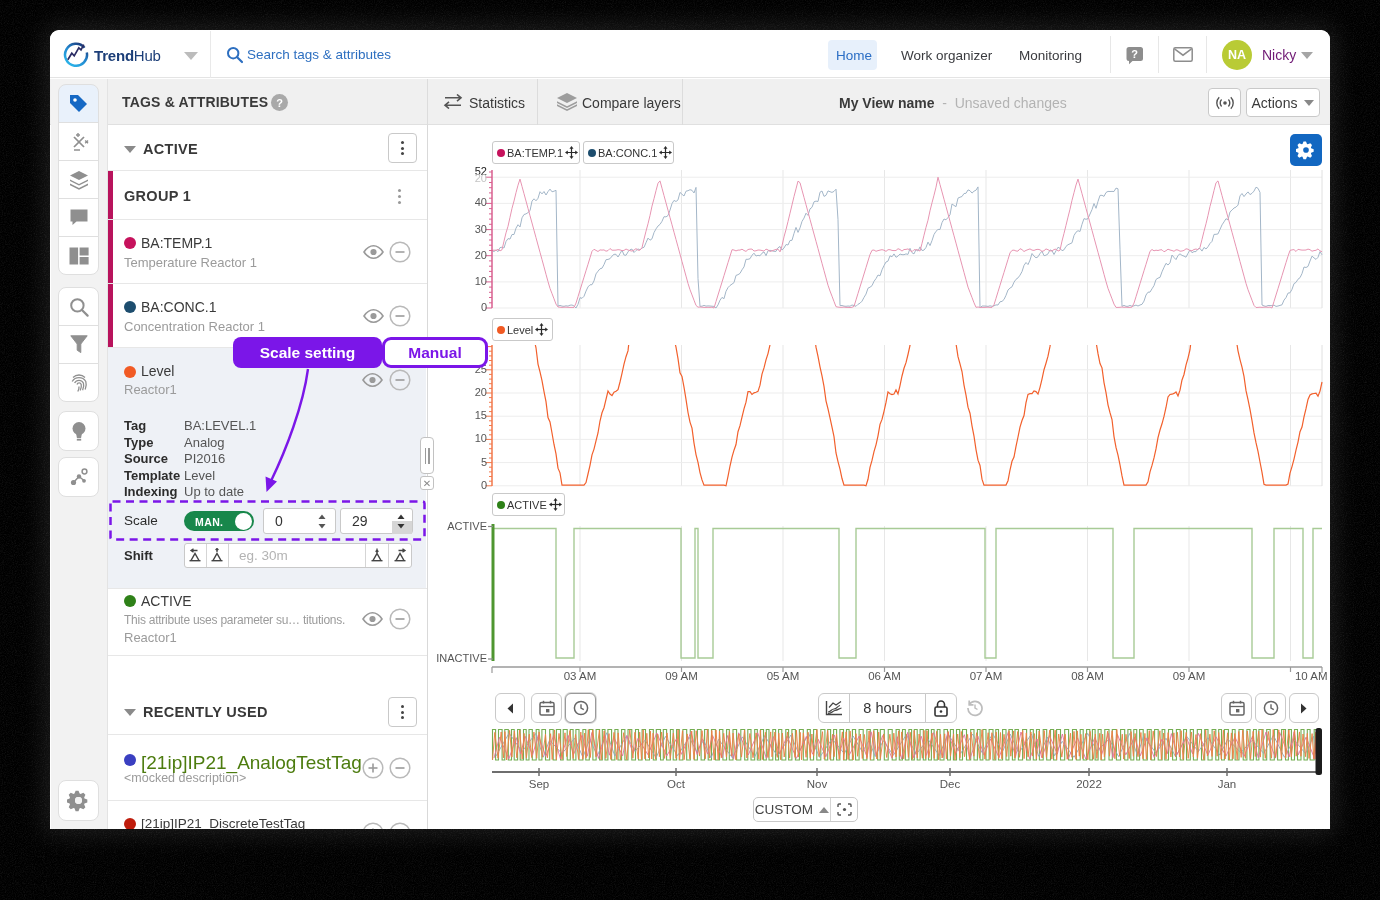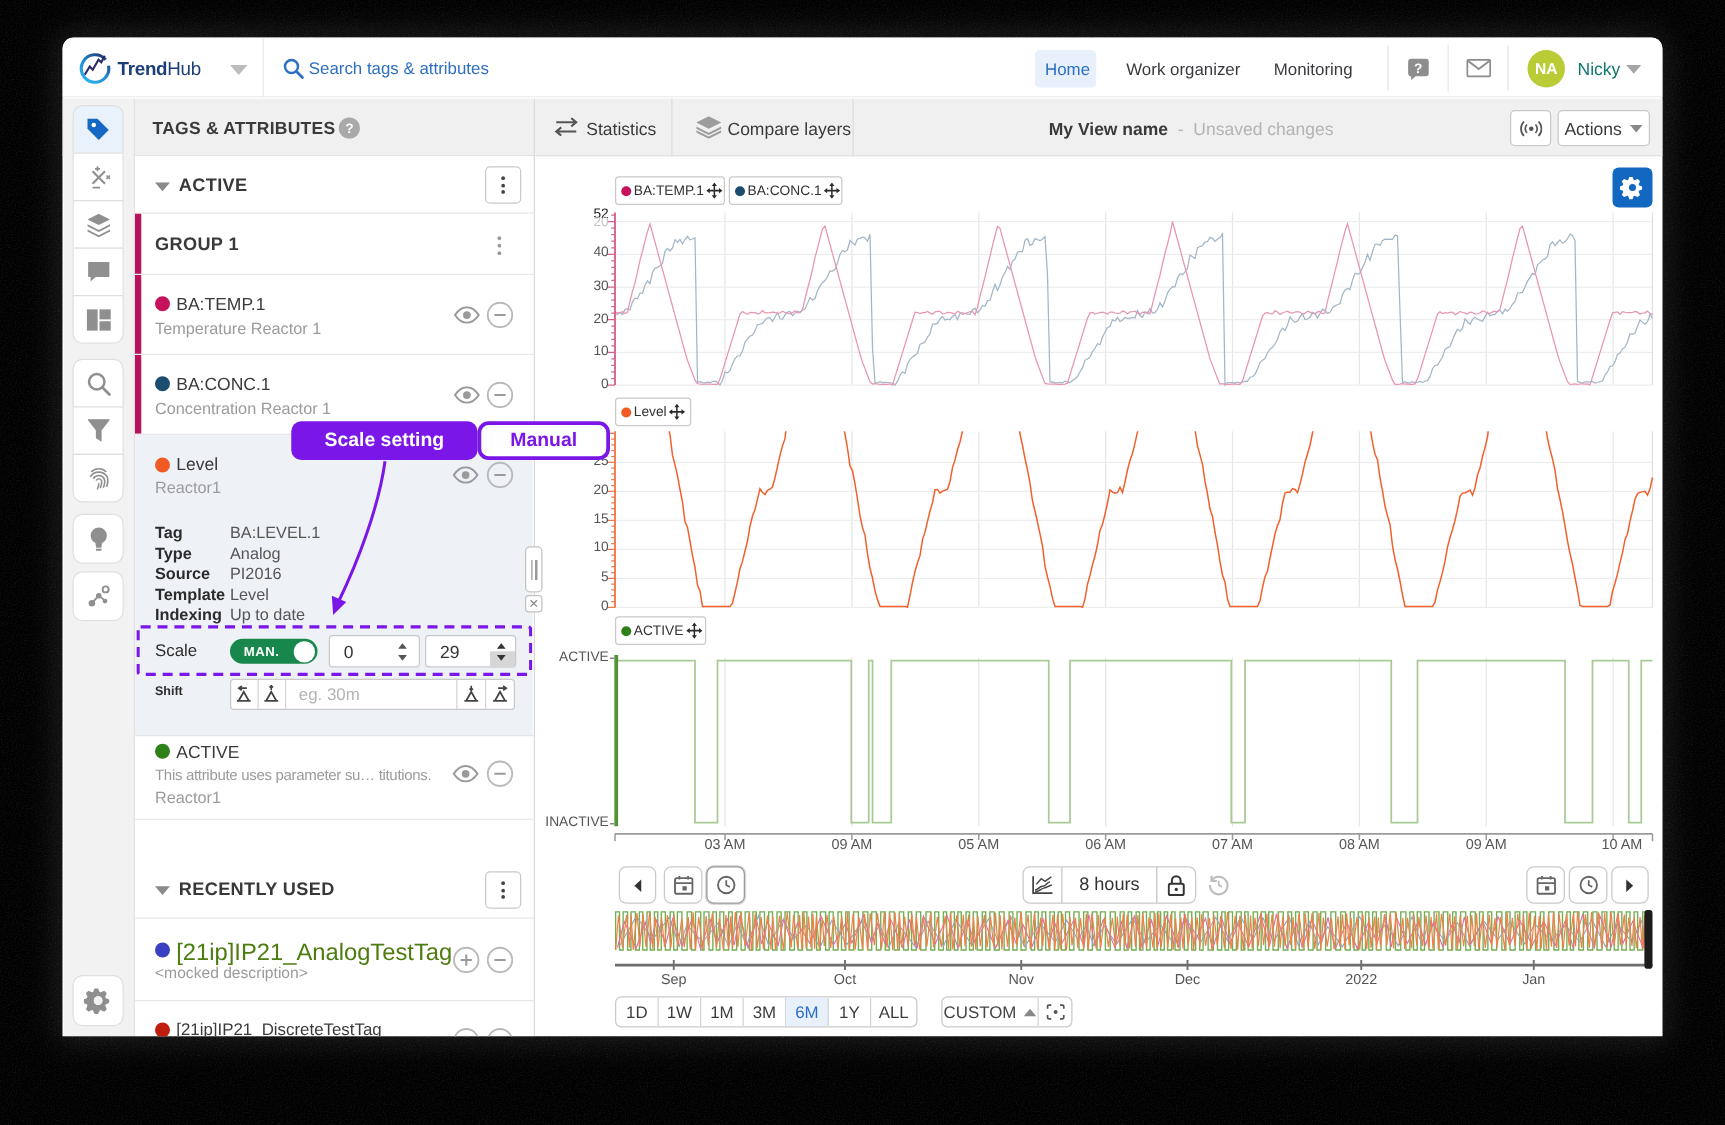--- a/index.html
+++ b/index.html
@@ -58,21 +58,21 @@
         <path d="M3.5 1 h12 a2.5 2.5 0 0 1 2.5 2.5 v9 a2.5 2.5 0 0 1 -2.5 2.5 h-8 l-3.5 3.2 v-3.2 a2.5 2.5 0 0 1 -2.5 -2.5 v-9 a2.5 2.5 0 0 1 2.5 -2.5z" fill="#8d8d8d"></path>
         <text x="9.5" y="12" font-size="11" font-weight="bold" fill="#fff" text-anchor="middle" font-family="Liberation Sans">?</text>
       </svg>
 <div class="vsep" style="left:1158px;top:36px;height:37px;background:#e7e7e7"></div>
 <svg class="a" style="left:1173px;top:47px" width="20" height="15" viewBox="0 0 20 15">
         <rect x="0.8" y="0.8" width="18.4" height="13.4" rx="1.5" fill="none" stroke="#8d8d8d" stroke-width="1.5"></rect>
         <polyline points="1.5,1.8 10,8.2 18.5,1.8" fill="none" stroke="#8d8d8d" stroke-width="1.5"></polyline>
       </svg>
 <div class="vsep" style="left:1206px;top:36px;height:37px;background:#e7e7e7"></div>
 <div class="a" style="left:1222px;top:40px;width:30px;height:30px;border-radius:50%;background:#b9cb35;color:#fff;font-size:12.5px;font-weight:bold;display:flex;align-items:center;justify-content:center">NA</div>
-<div class="tx" style="left:1262px;top:47px;font-size:14px;color:#0f766e">Nicky</div>
+<div class="tx" style="left:1262px;top:47px;font-size:14px;color:#701a75">Nicky</div>
 <div class="a" style="left:1301px;top:52px;width:0;height:0;border:6px solid transparent;border-top:7px solid #a5a5a5"></div>
 
 <div class="a" style="left:50px;top:79px;width:1280px;height:46px;background:#f0f0f0;border-bottom:1px solid #e0e0e0"></div>
 <div class="tx" style="left:122px;top:94px;font-size:14px;font-weight:bold;color:#3a3a3a;letter-spacing:0.2px">TAGS &amp; ATTRIBUTES</div>
 <div class="a" style="left:271px;top:94px;width:17px;height:17px;border-radius:50%;background:#a9a9a9;color:#fff;font-weight:bold;font-size:11px;display:flex;align-items:center;justify-content:center">?</div>
 <div class="vsep" style="left:427px;top:79px;height:46px"></div>
 <svg class="a" style="left:443px;top:94px" width="20" height="15" viewBox="0 0 20 15">
         <path d="M14 0.5 18 3.8 14 7.1 M18 3.8 H2" fill="none" stroke="#555" stroke-width="1.6"></path>
         <path d="M6 7.9 2 11.2 6 14.5 M2 11.2 H18" fill="none" stroke="#555" stroke-width="1.6"></path>
       </svg>
@@ -258,21 +258,21 @@
         <path d="M5 14.5 8.5 10 1.5 10Z" fill="#555"></path>
       </svg>
 <div class="a" style="left:340px;top:508px;width:73px;height:26px;background:#fff;border:1px solid #c9c9c9;border-radius:3px"></div>
 <div class="a" style="left:392px;top:521px;width:20px;height:12.5px;background:#d6d6d6"></div>
 <div class="tx" style="left:352px;top:513px;font-size:14px;color:#333">29</div>
 <svg class="a" style="left:396px;top:514px" width="10" height="15" viewBox="0 0 10 15">
         <path d="M5 0.5 8.5 5 1.5 5Z" fill="#333"></path>
         <path d="M5 14.5 8.5 10 1.5 10Z" fill="#333"></path>
       </svg>
 
-<div class="tx" style="left:124px;top:548px;font-size:10px;font-weight:bold;color:#2c2c2c">Shift</div>
+<div class="tx" style="left:124px;top:548px;font-size:13px;font-weight:bold;color:#2c2c2c">Shift</div>
 <div class="a" style="left:184px;top:543px;width:228px;height:25px;background:#fff;border:1px solid #c9c9c9;border-radius:3px;display:flex;align-items:stretch">
  <div style="width:22px;border-right:1px solid #d5d5d5;display:flex;align-items:center;justify-content:center">
           <svg width="15" height="15" viewBox="0 0 15 15">
             <path d="M3 12.5 7 5.5 11 12.5" fill="none" stroke="#444" stroke-width="1.5"></path>
             <line x1="1.5" y1="12.7" x2="12.5" y2="12.7" stroke="#444" stroke-width="1.4"></line>
             <path d="M9.5 2.5 H3.5 M5.5 0.8 3 2.5 5.5 4.2" fill="none" stroke="#444" stroke-width="1.3"></path>
           </svg>
         </div>
  <div style="width:22px;border-right:1px solid #d5d5d5;display:flex;align-items:center;justify-content:center">
           <svg width="15" height="15" viewBox="0 0 15 15">
@@ -529,21 +529,21 @@
 <div class="tx" style="left:427px;top:478.8px;width:60px;text-align:right;font-size:11px;color:#555">0</div>
 <div class="tx" style="left:427px;top:519.5px;width:60px;text-align:right;font-size:11px;color:#555">ACTIVE</div>
 <div class="tx" style="left:427px;top:652px;width:60px;text-align:right;font-size:11px;color:#555">INACTIVE</div>
 <div class="tx" style="left:550.0px;top:670px;width:60px;text-align:center;font-size:11.5px;color:#555">03 AM</div>
 <div class="tx" style="left:651.5px;top:670px;width:60px;text-align:center;font-size:11.5px;color:#555">09 AM</div>
 <div class="tx" style="left:753.0px;top:670px;width:60px;text-align:center;font-size:11.5px;color:#555">05 AM</div>
 <div class="tx" style="left:854.5px;top:670px;width:60px;text-align:center;font-size:11.5px;color:#555">06 AM</div>
 <div class="tx" style="left:956.0px;top:670px;width:60px;text-align:center;font-size:11.5px;color:#555">07 AM</div>
 <div class="tx" style="left:1057.5px;top:670px;width:60px;text-align:center;font-size:11.5px;color:#555">08 AM</div>
 <div class="tx" style="left:1159.0px;top:670px;width:60px;text-align:center;font-size:11.5px;color:#555">09 AM</div>
-<div class="tx" style="left:1267.5px;top:670px;width:60px;text-align:center;font-size:11.5px;color:#555">10 AM</div>
+<div class="tx" style="left:1267.5px;top:670px;width:60px;text-align:right;font-size:11.5px;color:#555">10 AM</div>
 <div class="tx" style="left:509px;top:778px;width:60px;text-align:center;font-size:11.5px;color:#555">Sep</div>
 <div class="tx" style="left:646px;top:778px;width:60px;text-align:center;font-size:11.5px;color:#555">Oct</div>
 <div class="tx" style="left:787px;top:778px;width:60px;text-align:center;font-size:11.5px;color:#555">Nov</div>
 <div class="tx" style="left:920px;top:778px;width:60px;text-align:center;font-size:11.5px;color:#555">Dec</div>
 <div class="tx" style="left:1059px;top:778px;width:60px;text-align:center;font-size:11.5px;color:#555">2022</div>
 <div class="tx" style="left:1197px;top:778px;width:60px;text-align:center;font-size:11.5px;color:#555">Jan</div>
 <div class="chip" style="left:492px;top:141px;width:88px"><span class="dot" style="width:8px;height:8px;background:#c6125c"></span>BA:TEMP.1 <svg width="13" height="13" viewBox="0 0 14 14">
           <g stroke="#2b2b2b" stroke-width="1.3">
             <line x1="7" y1="2" x2="7" y2="12"></line>
             <line x1="2" y1="7" x2="12" y2="7"></line>
@@ -655,29 +655,20 @@
           <circle cx="8" cy="8" r="6.6" fill="none" stroke="#666" stroke-width="1.5"></circle>
           <path d="M8 4.2 V8 L10.8 9.6" fill="none" stroke="#666" stroke-width="1.4"></path>
         </svg>
       </div>
 <div class="btn" style="left:1289px;top:693px;width:30px;height:30px;">
         <svg width="8" height="11" viewBox="0 0 8 11">
           <path d="M1 0.5 6.5 5.5 1 10.5Z" fill="#333"></path>
         </svg>
       </div>
 
-<div class="a" style="left:492px;top:797px;height:25px;display:flex;border:1px solid #c9c9c9;border-radius:5px;background:#fff;overflow:hidden">
- <div style="width:34px;display:flex;align-items:center;justify-content:center;font-size:13.5px;color:#3d3d3d;border-right:1px solid #d5d5d5">1D</div>
- <div style="width:34px;display:flex;align-items:center;justify-content:center;font-size:13.5px;color:#3d3d3d;border-right:1px solid #d5d5d5">1W</div>
- <div style="width:34px;display:flex;align-items:center;justify-content:center;font-size:13.5px;color:#3d3d3d;border-right:1px solid #d5d5d5">1M</div>
- <div style="width:34px;display:flex;align-items:center;justify-content:center;font-size:13.5px;color:#3d3d3d;border-right:1px solid #d5d5d5">3M</div>
- <div style="width:34px;display:flex;align-items:center;justify-content:center;font-size:13.5px;color:#2b6ec5;background:#e7f0fb;border-right:1px solid #d5d5d5">6M</div>
- <div style="width:34px;display:flex;align-items:center;justify-content:center;font-size:13.5px;color:#3d3d3d;border-right:1px solid #d5d5d5">1Y</div>
- <div style="width:36px;display:flex;align-items:center;justify-content:center;font-size:13.5px;color:#3d3d3d">ALL</div>
-</div>
 <div class="a" style="left:753px;top:797px;height:25px;display:flex;border:1px solid #c9c9c9;border-radius:5px;background:#fff;overflow:hidden">
  <div style="width:77px;display:flex;align-items:center;justify-content:center;gap:6px;font-size:13.5px;color:#444;border-right:1px solid #d5d5d5">CUSTOM<span style="width:0;height:0;border:5px solid transparent;border-bottom:6px solid #888;margin-top:-5px"></span></div>
  <div style="width:26px;display:flex;align-items:center;justify-content:center">
           <svg width="15" height="13" viewBox="0 0 15 13">
             <path d="M1 4 V2 a1 1 0 0 1 1-1 H4 M11 1 h2 a1 1 0 0 1 1 1 v2 M14 9 v2 a1 1 0 0 1 -1 1 H11 M4 12 H2 a1 1 0 0 1 -1-1 V9" fill="none" stroke="#555" stroke-width="1.4"></path>
             <circle cx="7.5" cy="6.5" r="1.6" fill="#555"></circle>
           </svg>
         </div>
 </div>
 </div>

